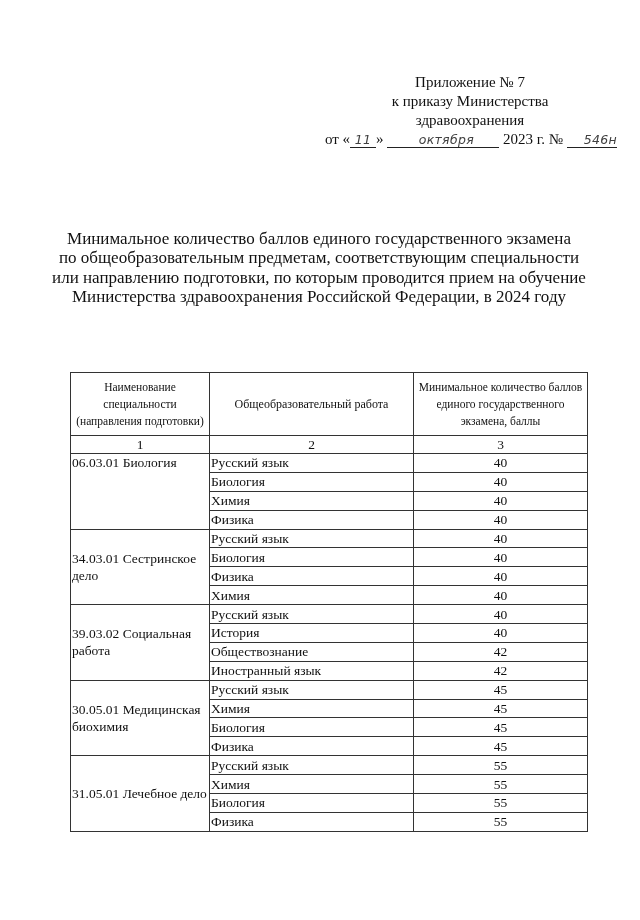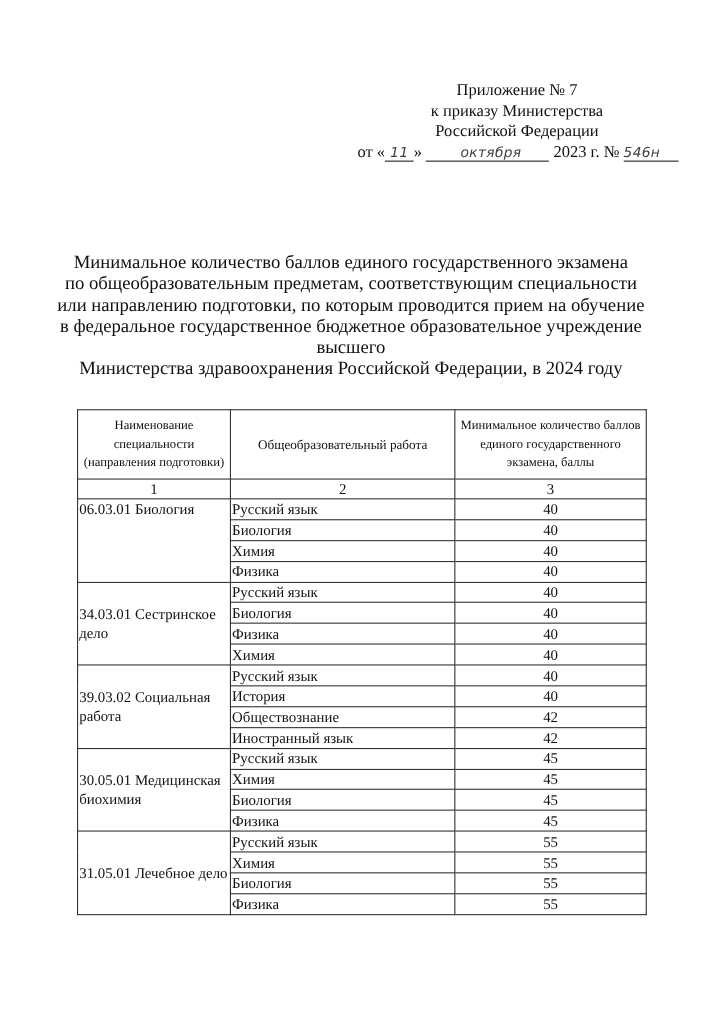--- a/index.html
+++ b/index.html
@@ -12,21 +12,21 @@
     text-align: center; font-size: 15px; line-height: 19px;
   }
   .date-line { white-space: nowrap; }
   .hw {
     font-family: "DejaVu Sans", sans-serif; font-style: italic;
     font-size: 12.5px; color: #404040; letter-spacing: 0.3px;
     border-bottom: 1px solid #222; display: inline-block; line-height: 14px;
   }
   .hw.day { width: 26px; text-align: center; }
   .hw.month { width: 112px; text-align: center; padding-left: 6px; box-sizing: border-box; }
-  .hw.num { width: 50px; text-align: left; }
+  .hw.num { width: 50px; text-align: right; }
   .title {
     position: absolute; left: 29px; top: 229px; width: 580px;
     text-align: center; font-size: 17px; line-height: 19.3px;
   }
   table.scores {
     position: absolute; left: 70px; top: 372px; width: 517px;
     border-collapse: collapse; table-layout: fixed; font-size: 13.5px;
   }
   table.scores td, table.scores th {
     border: 1px solid #333; padding: 0 1px; vertical-align: middle;
@@ -42,34 +42,33 @@
   td.spec.top { vertical-align: top; }
   td.subj { text-align: left; padding-left: 0; }
   td.score { text-align: center; }
 </style>
 </head>
 <body>
 
 <div class="appendix">
   <div>Приложение № 7</div>
   <div>к приказу Министерства</div>
-  <div>Российской Федерации</div>
+  <div>здравоохранения</div>
   <div class="date-line">
     <span>от «</span><span class="hw day">11</span><span>»</span>
     <span class="hw month">октября</span>
     <span>2023 г. №</span>
     <span class="hw num">546н</span>
   </div>
 </div>
 
 <div class="title">
   <div>Минимальное количество баллов единого государственного экзамена</div>
   <div>по общеобразовательным предметам, соответствующим специальности</div>
   <div>или направлению подготовки, по которым проводится прием на обучение</div>
-  <div>в федеральное государственное бюджетное образовательное учреждение высшего</div>
   <div>Министерства здравоохранения Российской Федерации, в 2024 году</div>
 </div>
 
 <table class="scores">
   <colgroup>
       <col class="c1">
       <col class="c2">
       <col class="c3">
     </colgroup>
   <tbody>

